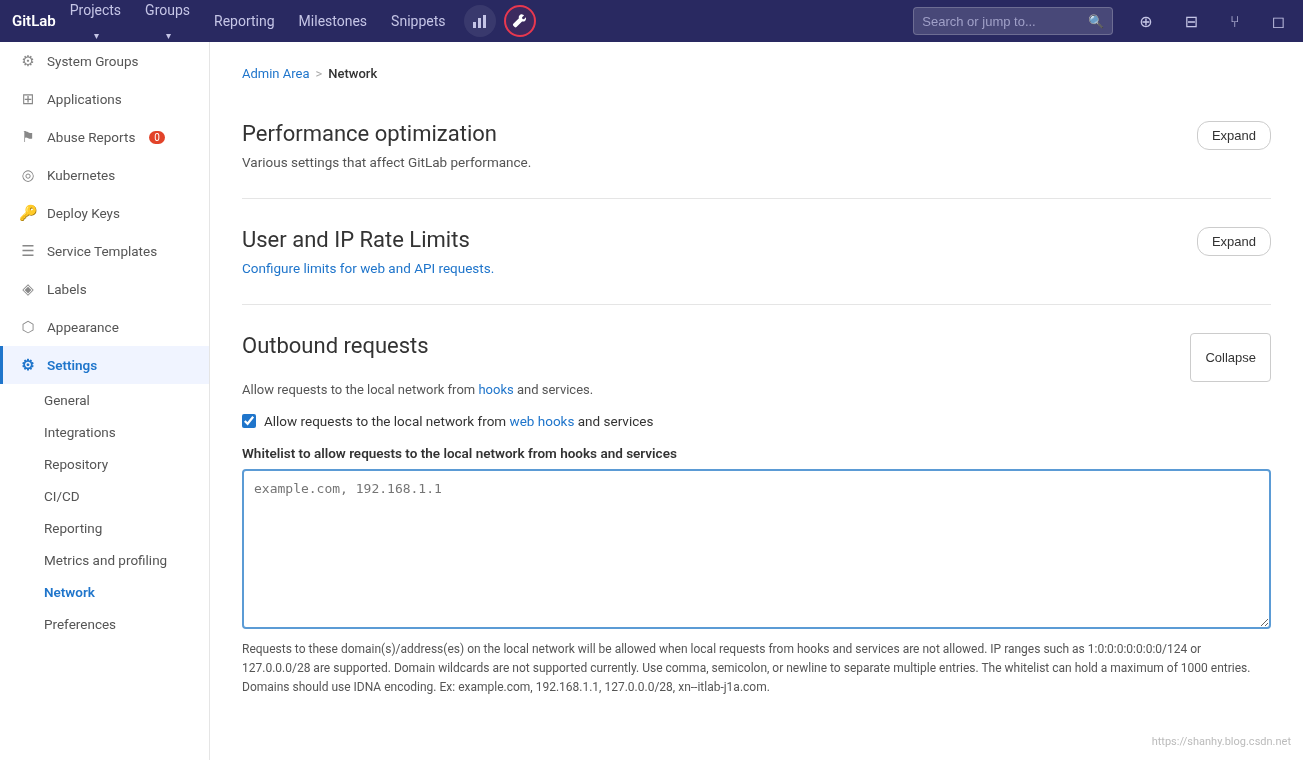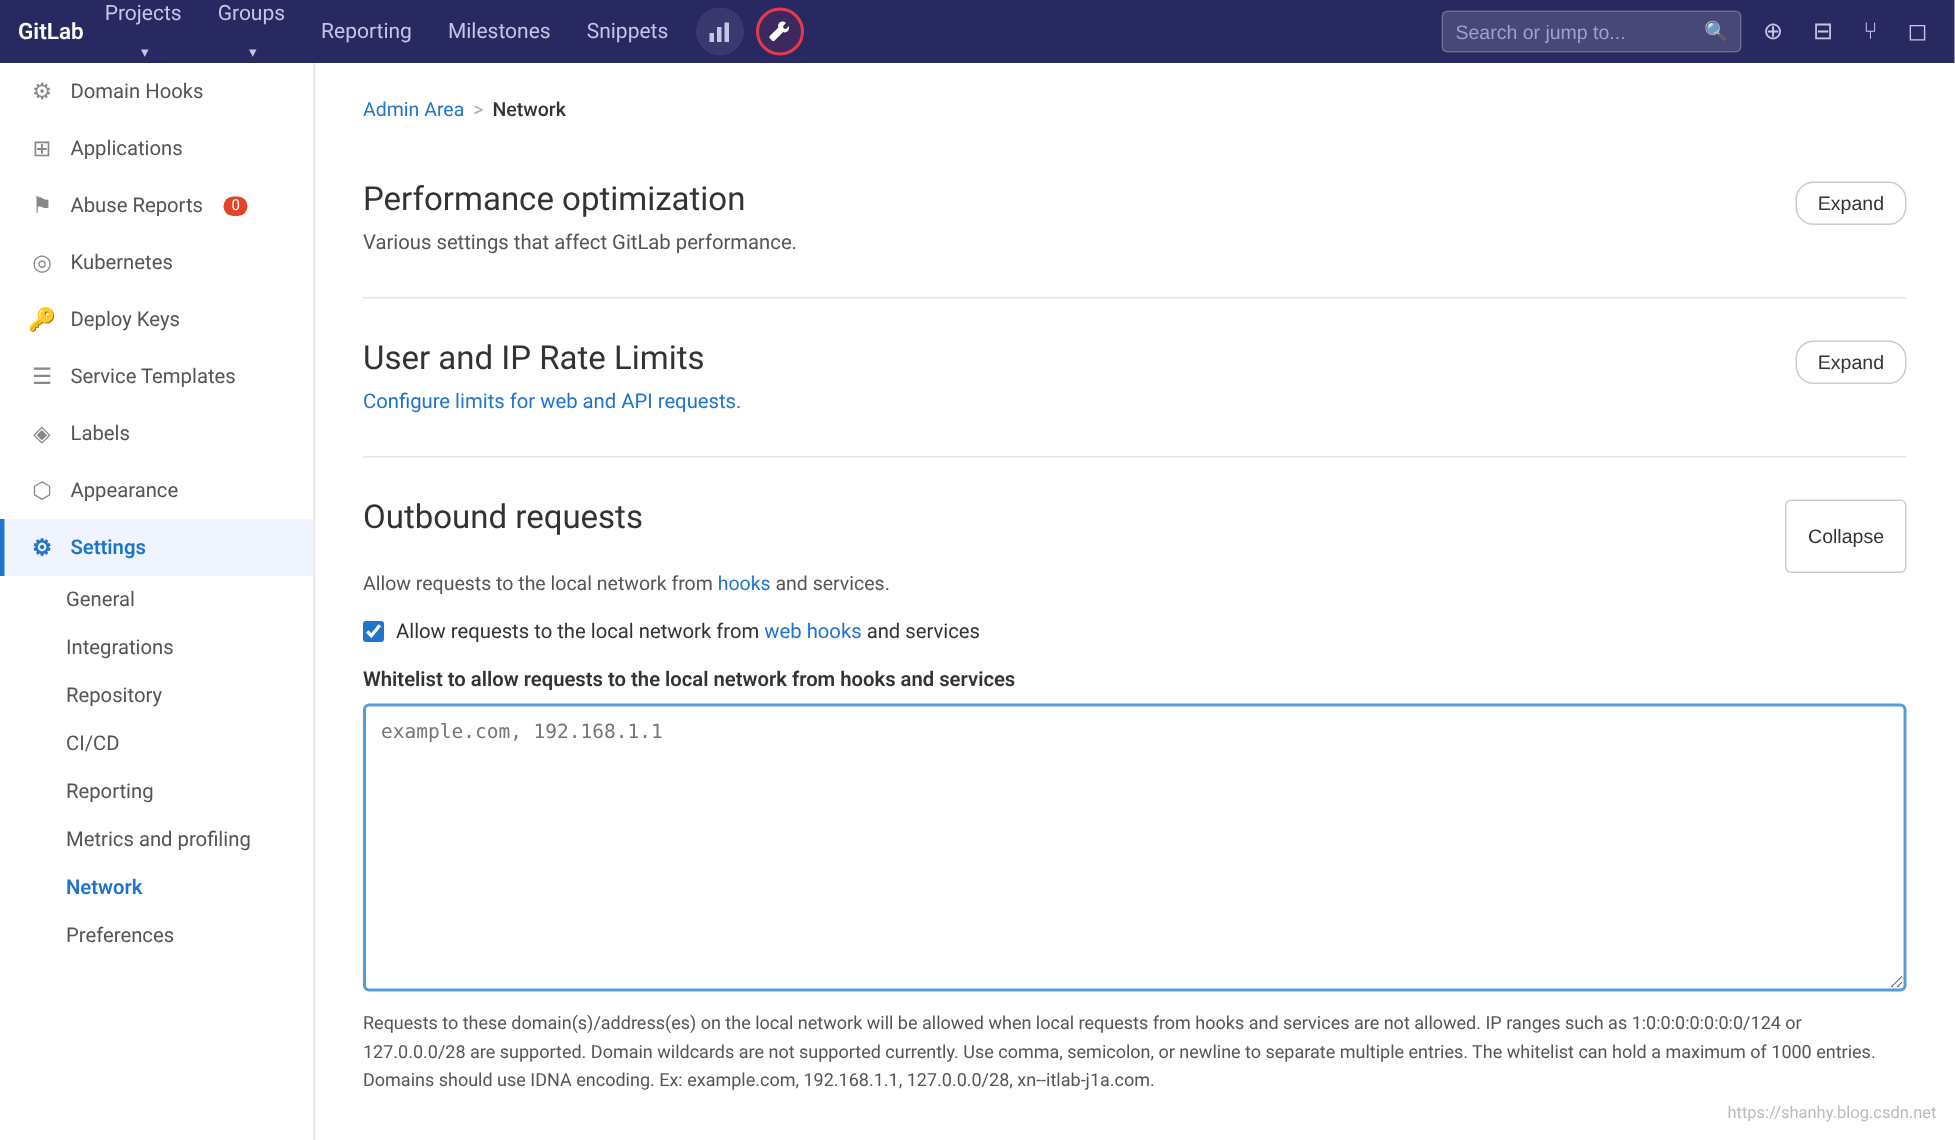--- a/index.html
+++ b/index.html
@@ -28,21 +28,21 @@
       width: 32px; height: 32px;
       display: flex; align-items: center; justify-content: center;
       cursor: pointer; color: #e8e8f8;
       font-size: 16px;
       margin-left: 4px;
     }
     .topnav-icon-btn.active-wrench {
       border: 2px solid #e8384f;
       background: rgba(232,56,79,0.1);
     }
-    .topnav-right { margin-left: auto; display: flex; align-items: flex-end; gap: 8px; }
+    .topnav-right { margin-left: auto; display: flex; align-items: flex-end; gap: 20px; }
     .search-box {
       background: rgba(255,255,255,0.15);
       border: 1px solid rgba(255,255,255,0.2);
       border-radius: 4px;
       display: flex; align-items: center;
       padding: 0 8px;
       width: 200px; height: 28px;
     }
     .search-box input {
       background: transparent; border: none; outline: none;
@@ -116,21 +116,21 @@
     
     .outbound-section { padding-bottom: 24px; }
     .outbound-section .section-title { margin-bottom: 4px; }
     .outbound-desc { font-size: 13px; color: #555; margin-bottom: 16px; }
     .outbound-desc a { color: #1f75cb; }
     .checkbox-row { display: flex; align-items: center; gap: 8px; margin-bottom: 8px; font-size: 13.5px; color: #333; }
     .checkbox-row input[type=checkbox] { width: 14px; height: 14px; accent-color: #1f75cb; }
     .checkbox-row a { color: #1f75cb; }
     .whitelist-label { font-size: 13.5px; font-weight: 600; color: #333; margin: 16px 0 8px; }
     .whitelist-textarea {
-      width: 100%; height: 192px; border: 2px solid #5b9bd5;
+      width: 100%; height: 160px; border: 2px solid #5b9bd5;
       border-radius: 4px; padding: 10px; font-size: 13px; color: #999;
       resize: vertical; outline: none;
     }
     .whitelist-note {
       font-size: 12px; color: #555; margin-top: 8px; line-height: 1.6;
     }
 
     
     ::-webkit-scrollbar { width: 6px; }
     ::-webkit-scrollbar-thumb { background: #ccc; border-radius: 3px; }
@@ -200,21 +200,21 @@
     <button class="topnav-action-btn">◻</button>
   </div>
 </nav>
 
 <div class="layout">
 
   <aside class="sidebar">
 
     <div class="sidebar-item">
       <span class="icon">⚙</span>
-      <span>Domain Hooks</span>
+      <span>System Groups</span>
     </div>
     <div class="sidebar-item">
       <span class="icon">⊞</span>
       <span>Applications</span>
     </div>
     <div class="sidebar-item">
       <span class="icon">⚑</span>
       <span>Abuse Reports</span>
       <span class="sidebar-badge">0</span>
     </div>

